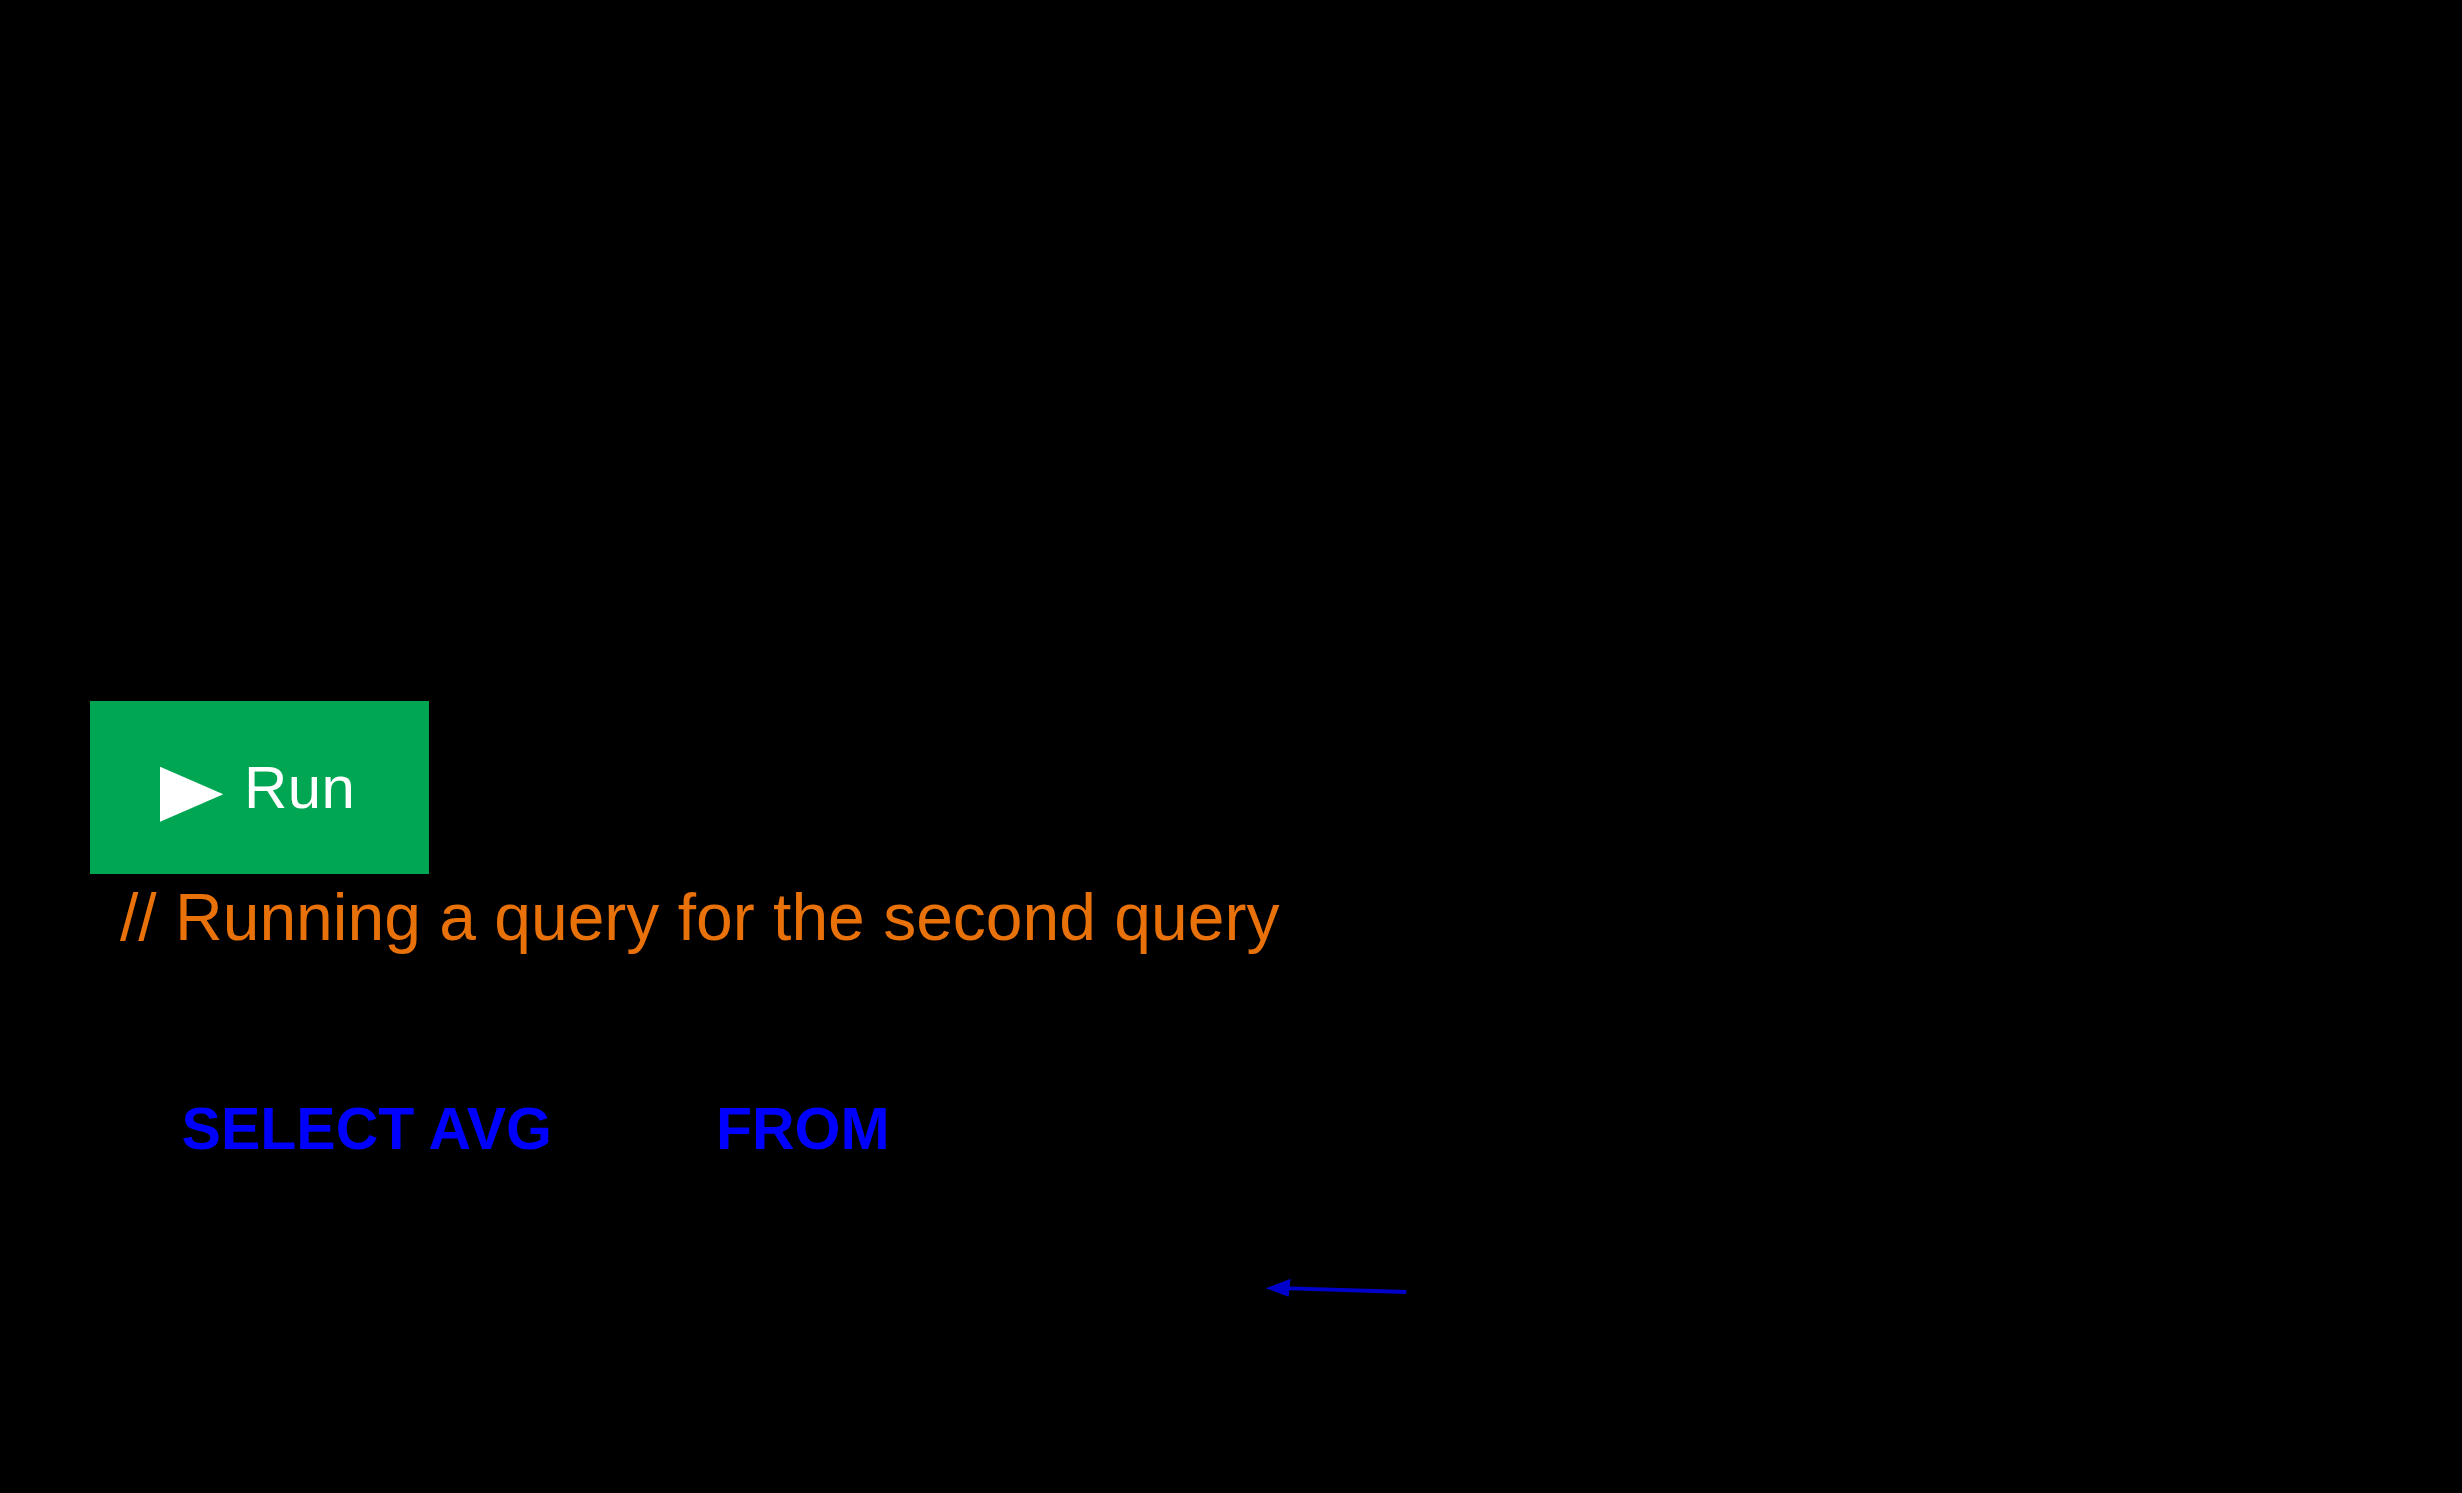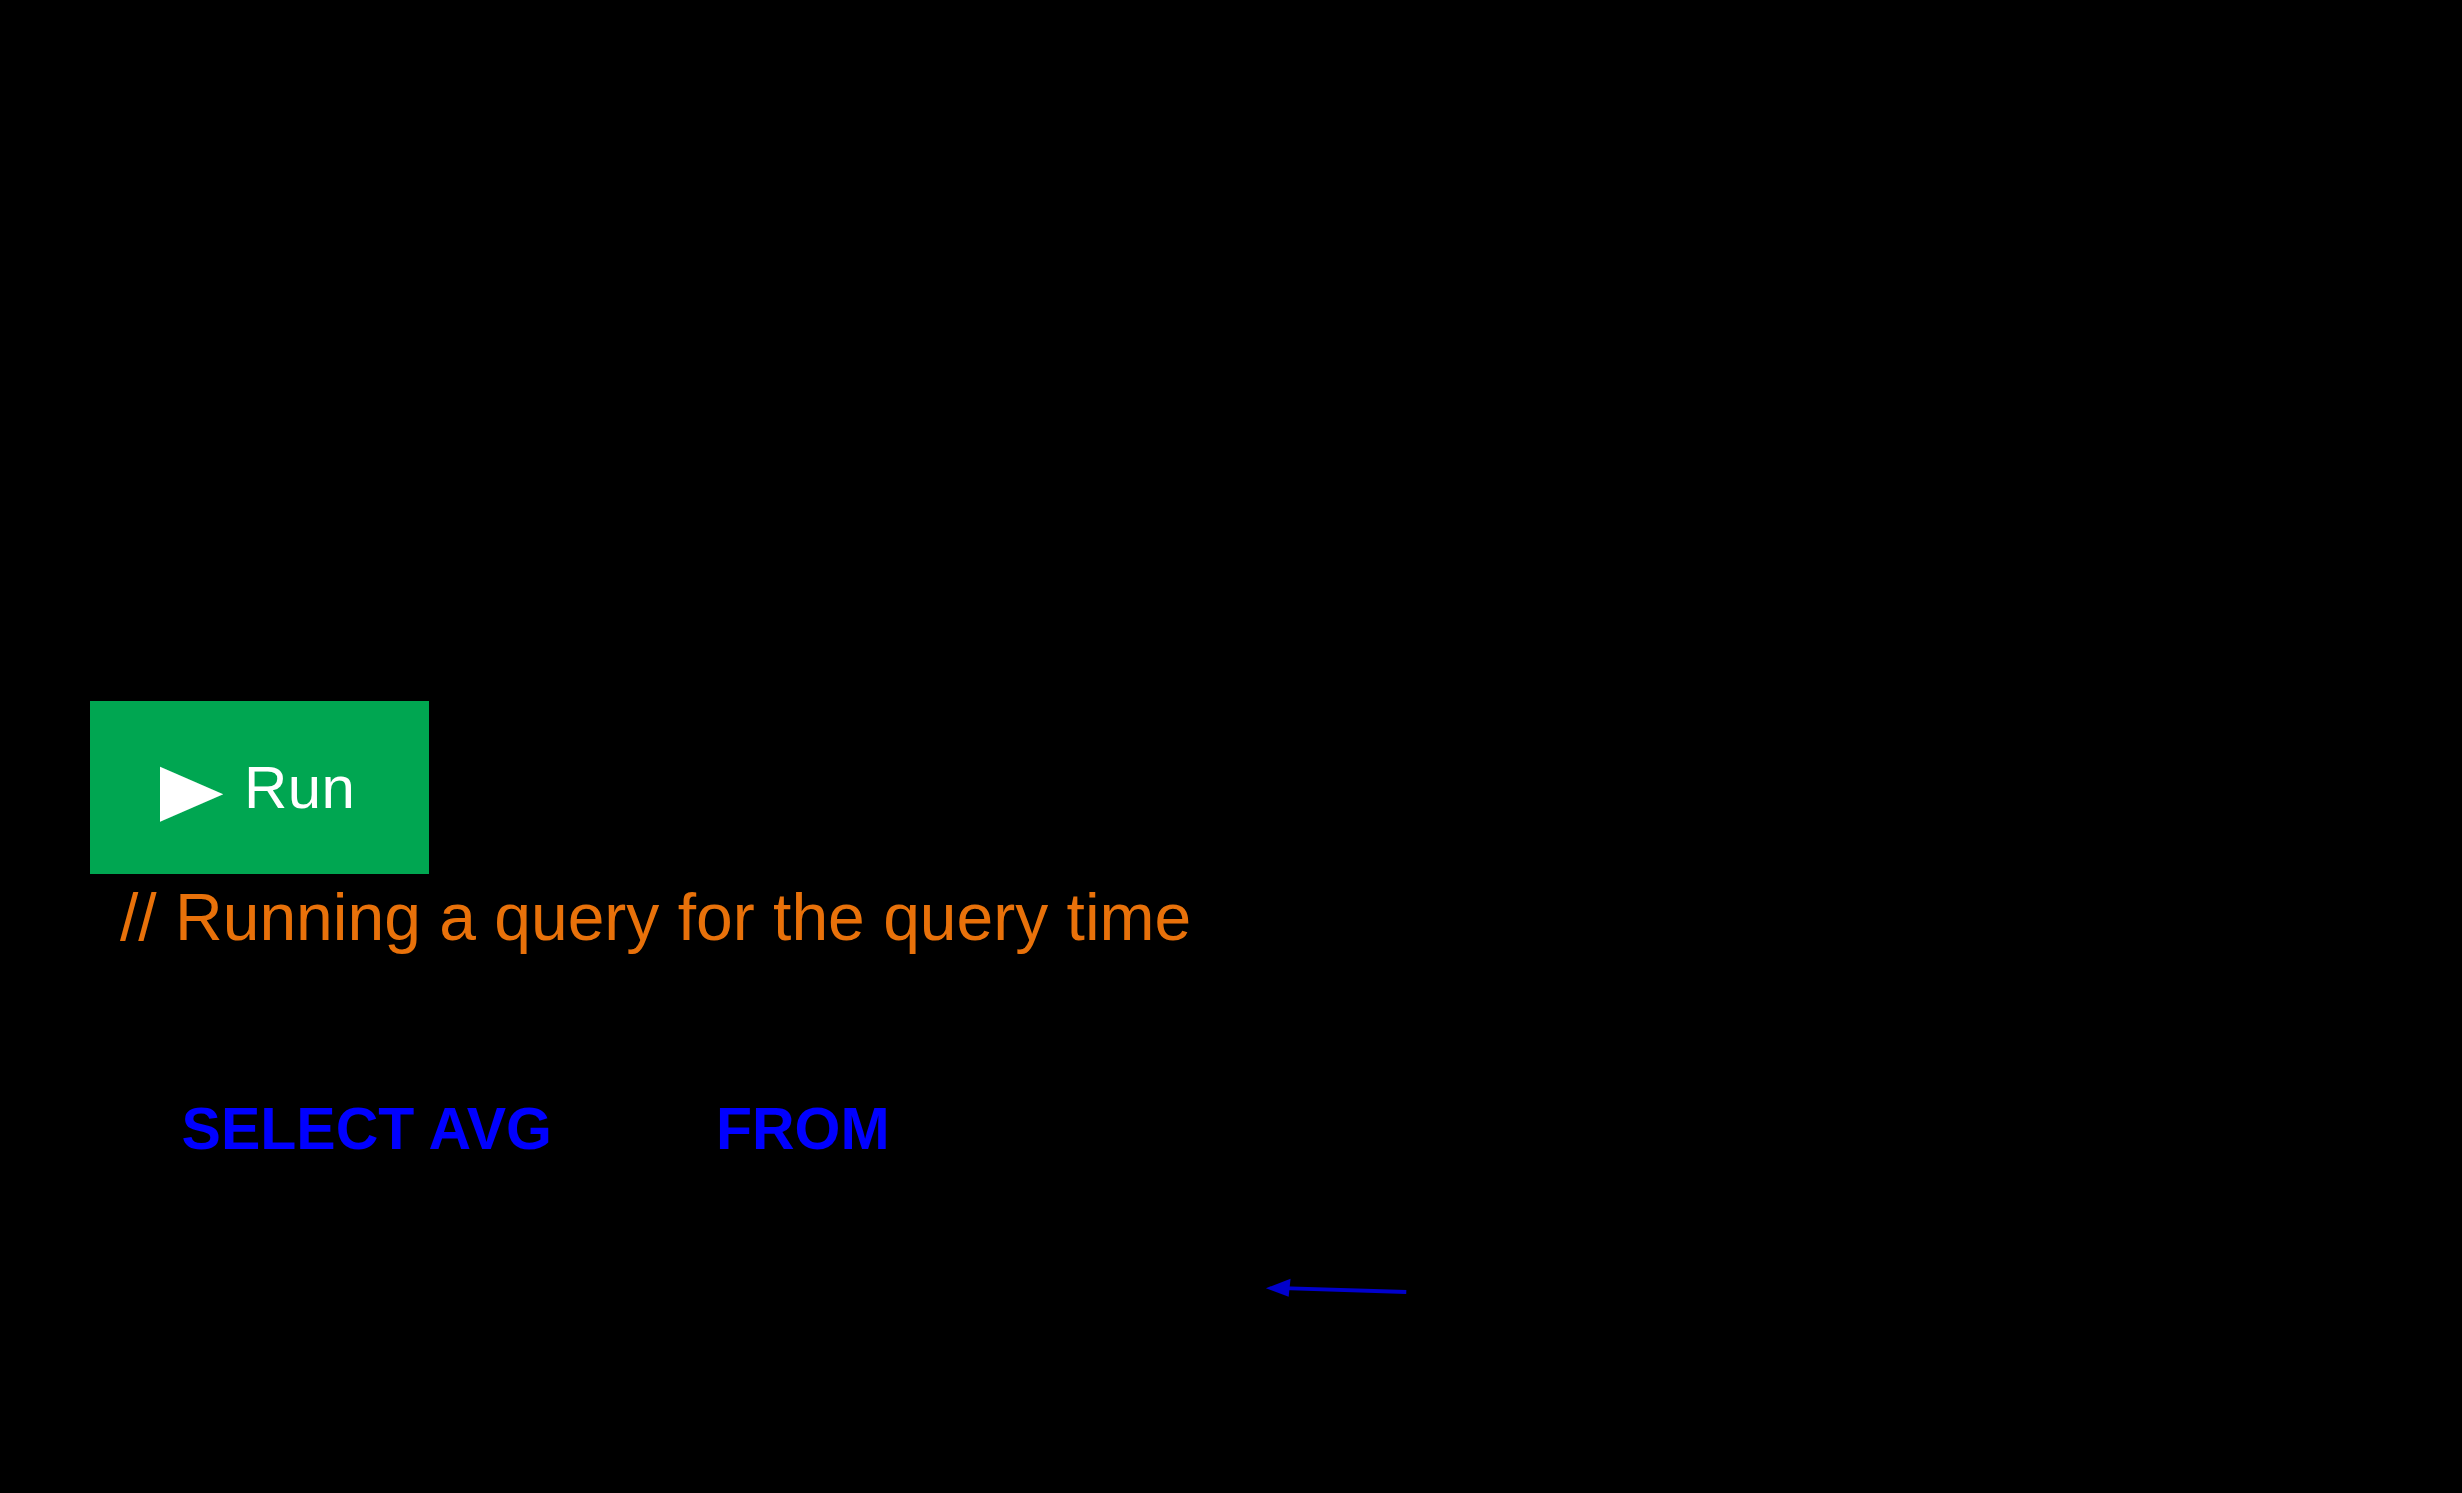--- a/index.html
+++ b/index.html
@@ -92,21 +92,21 @@
 </head>
 <body>
 
 <div class="canvas">
 
   <div class="run-button">
     <span class="play-glyph">▶</span>
     <span class="run-label">Run</span>
   </div>
 
-  <div class="code-comment">// Running a query for the query time</div>
+  <div class="code-comment">// Running a query for the second query</div>
 
   <div class="sql-line">
     <span class="sql-kw">SELECT</span><span class="sql-gap"> </span><span class="sql-kw">AVG</span><span class="sql-gap">          </span><span class="sql-kw">FROM</span>
   </div>
 
   <div class="arrow-annotation">
     <svg width="147" height="38" viewBox="0 0 155 40" xmlns="http://www.w3.org/2000/svg">
       <line x1="20" y1="16" x2="150" y2="20" stroke="#0000cc" stroke-width="4"></line>
       <polygon points="2,16 28,6 26,25" fill="#0000cc"></polygon>
     </svg>

